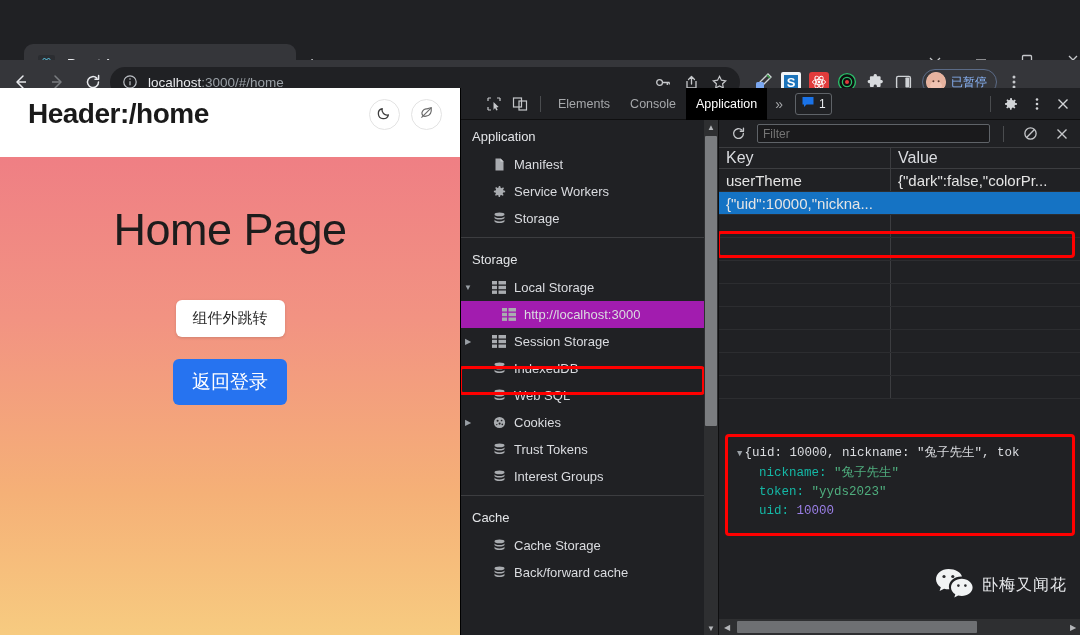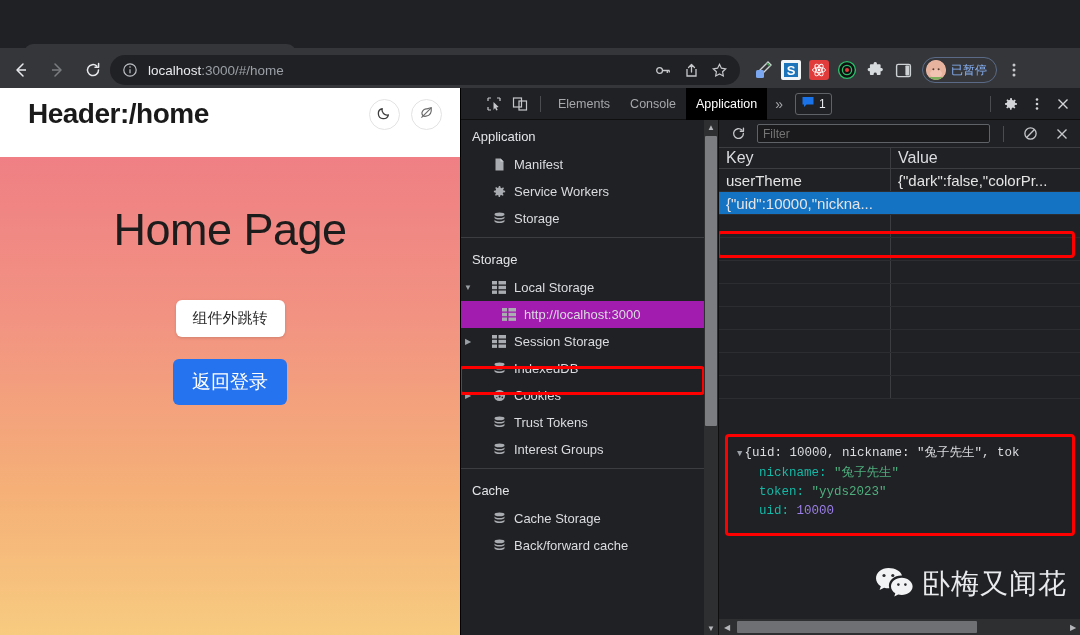--- a/index.html
+++ b/index.html
@@ -38,21 +38,21 @@
   }
   .wincontrols {
     position: absolute; right: 0; top: 0; height: 44px; display: flex;
   }
   .wincontrols div {
     width: 46px; height: 44px; display: flex; align-items: center;
     justify-content: center; color: #c6c8cb;
   }
 
   .toolbar {
-    position: absolute; left: 0; top: 48px; width: 1080px; height: 44px;
+    position: absolute; left: 0; top: 60px; width: 1080px; height: 44px;
     background: #35363a; display: flex; align-items: center;
   }
   .navbtn {
     width: 30px; height: 30px; margin-left: 6px; border-radius: 50%;
     display: flex; align-items: center; justify-content: center;
     color: #e8eaed;
   }
   .navbtn.disabled { color: #7a7d80; }
   .omnibox {
     position: absolute; left: 110px; top: 7px; width: 630px; height: 30px;
@@ -235,21 +235,21 @@
   .pv-line { white-space: nowrap; color: #dadce0; }
   .pv-tri { color: #9aa0a6; font-size: 9px; margin-right: 2px; }
   .pv-prop { color: #14b8a6; }
   .pv-str { color: #4fae7e; }
   .pv-num { color: #9a7fe6; }
 
   .dt-watermark {
     position: absolute; right: 14px; bottom: 32px;
     display: flex; align-items: center; gap: 9px;
   }
-  .wm-text { color: #e8eaed; font-size: 28px; letter-spacing: 1px; }
+  .wm-text { color: #e8eaed; font-size: 16px; letter-spacing: 1px; }
 
   .dt-hscroll {
     position: absolute; left: 0; right: 0; bottom: 0; height: 16px;
     background: #2e2f31; display: flex; align-items: center;
   }
   .hs-arrow { width: 16px; height: 16px; display: flex; align-items: center; justify-content: center; color: #b4b6b9; font-size: 8px; }
   .hs-thumb { height: 12px; background: #6e7073; border-radius: 1px; }
 </style>
 </head>
 <body>
@@ -597,20 +597,34 @@
                 <g fill="#a9acb0">
                   <ellipse cx="7.5" cy="3.4" rx="5" ry="1.8"></ellipse>
                   <path d="M2.5 5.2c0 1 2.2 1.8 5 1.8s5-.8 5-1.8v1.6c0 1-2.2 1.8-5 1.8s-5-.8-5-1.8z"></path>
                   <path d="M2.5 8.6c0 1 2.2 1.8 5 1.8s5-.8 5-1.8v1.6c0 1-2.2 1.8-5 1.8s-5-.8-5-1.8z"></path>
                 </g>
               </svg>
           </span>
           <span class="tree-label">IndexedDB</span>
         </div>
 
+        <div class="tree-row">
+          <span class="tree-arrow"></span>
+          <span class="tree-arrow"></span>
+          <span class="tree-icon">
+            <svg width="15" height="15" viewBox="0 0 15 15">
+                <g fill="#a9acb0">
+                  <ellipse cx="7.5" cy="3.4" rx="5" ry="1.8"></ellipse>
+                  <path d="M2.5 5.2c0 1 2.2 1.8 5 1.8s5-.8 5-1.8v1.6c0 1-2.2 1.8-5 1.8s-5-.8-5-1.8z"></path>
+                  <path d="M2.5 8.6c0 1 2.2 1.8 5 1.8s5-.8 5-1.8v1.6c0 1-2.2 1.8-5 1.8s-5-.8-5-1.8z"></path>
+                </g>
+              </svg>
+          </span>
+          <span class="tree-label">Web SQL</span>
+        </div>
 
         <div class="tree-row">
           <span class="tree-arrow">▶</span>
           <span class="tree-arrow"></span>
           <span class="tree-icon">
             <svg width="15" height="15" viewBox="0 0 15 15">
                 <circle cx="7.5" cy="7.5" r="5.6" fill="#a9acb0"></circle>
                 <circle cx="5.6" cy="5.8" r="1.05" fill="#202124"></circle>
                 <circle cx="9.6" cy="5.5" r="0.85" fill="#202124"></circle>
                 <circle cx="7.6" cy="8.6" r="1.05" fill="#202124"></circle>

